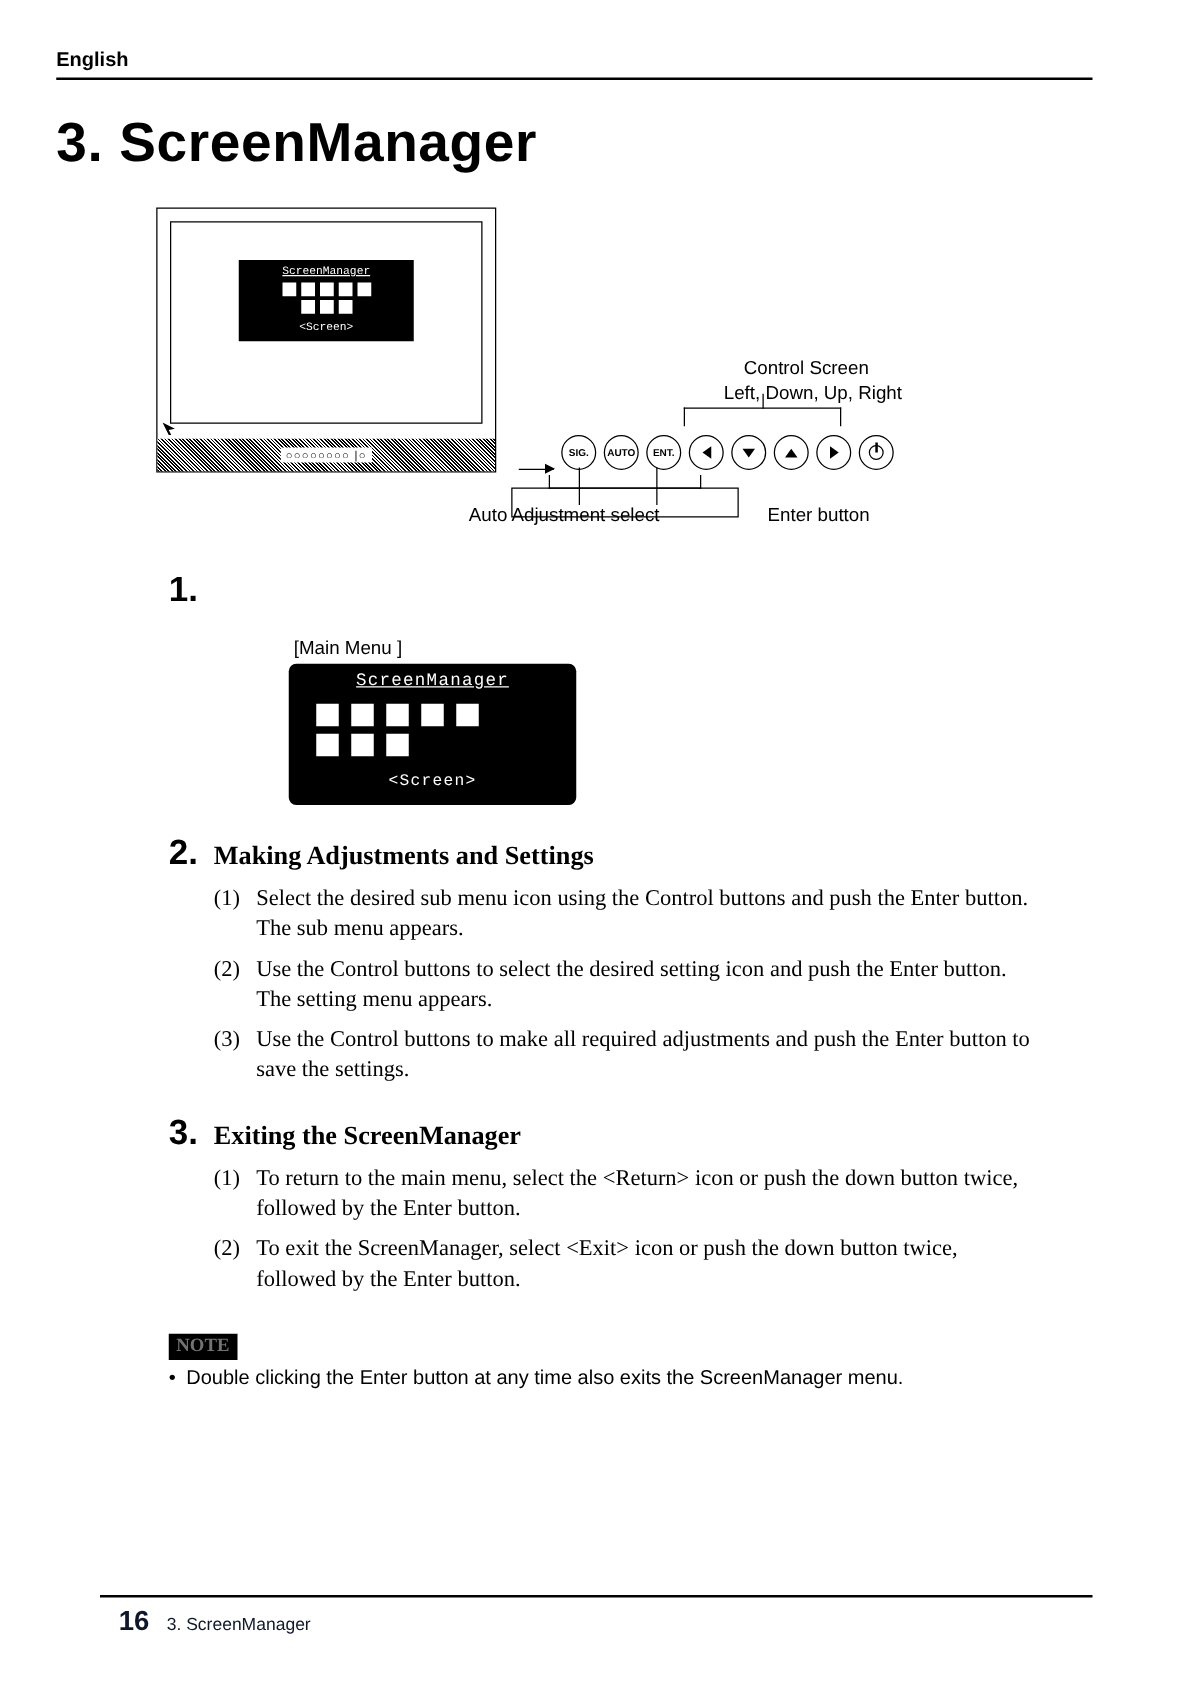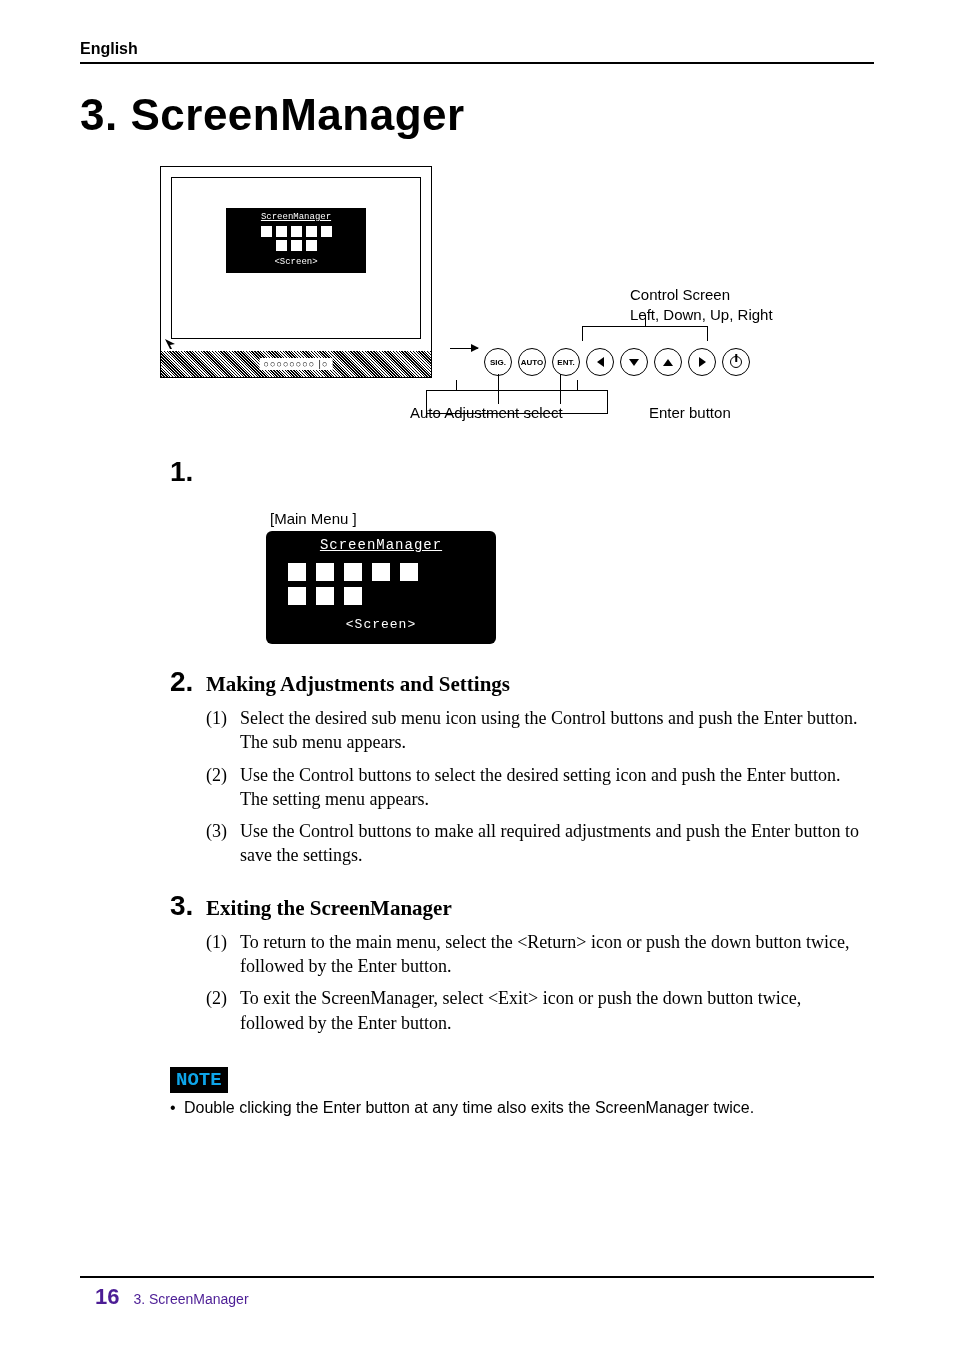--- a/index.html
+++ b/index.html
@@ -7,21 +7,21 @@
     padding: 0;
     background: #fff;
     color: #000;
     font-family: "Times New Roman", Times, serif;
   }
   .page {
     width: 954px;
     height: 1348px;
     position: relative;
     box-sizing: border-box;
-    padding: 40px 80px 30px 80px;
+    padding: 40px 80px 30px 45px;
   }
   .lang-header {
     font-family: Helvetica, Arial, sans-serif;
     font-weight: bold;
     font-size: 16px;
     margin-bottom: 4px;
   }
   .hrule {
     height: 2px;
     background: #000;
@@ -90,26 +90,26 @@
     max-width: 660px;
   }
   ol.sublist li {
     display: flex;
     margin-bottom: 8px;
   }
   ol.sublist li .marker {
     flex: 0 0 34px;
   }
   .note-label {
-    font-family: Liberation Mono, monospace;
+    font-family: Liberation Serif, serif;
     display: inline-block;
     background: #000;
-    color: #0ea5e9;
-    font-weight: bold;
-    font-size: 19px;
+    color: #737373;
+    font-weight: bold;
+    font-size: 15px;
     padding: 2px 6px;
     margin-top: 10px;
   }
   .note-line {
     font-family: Helvetica, Arial, sans-serif;
     font-size: 16px;
     margin-top: 6px;
     padding-left: 14px;
     position: relative;
   }
@@ -117,21 +117,21 @@
     content: "•";
     position: absolute;
     left: 0;
   }
   .footer {
     position: absolute;
     bottom: 38px;
     left: 95px;
     font-family: Helvetica, Arial, sans-serif;
     font-size: 14px;
-    color: #4c1d95;
+    color: #0f172a;
   }
   .footer .pnum {
     font-weight: bold;
     font-size: 22px;
     margin-right: 10px;
   }
   .footer-rule {
     position: absolute;
     left: 80px;
     right: 80px;
@@ -216,25 +216,25 @@
   }
   .osd .title { text-decoration: underline; padding-bottom:1px; display:inline-block;}
   .fig-labels {
     position:absolute;
     left:290px;
     top:0;
     font-family: Helvetica, Arial, sans-serif;
     font-size: 15px;
   }
   .ctrl-btns-label { position:absolute; left:180px; top:120px; white-space:nowrap;}
-  .ctrl-btns-sub { position:absolute; left:180px; top:140px; white-space:nowrap;}
+  .ctrl-btns-sub { position:absolute; left:164px; top:140px; white-space:nowrap;}
   .panel-btns {
     position:absolute;
     left:290px; top:182px;
-    display:flex; align-items:flex-start; gap:6px;
+    display:flex; align-items:flex-end; gap:6px;
   }
   .arrowshaft { width:28px; height:1px; background:#000; position:relative;}
   .arrowshaft::after {
     content:""; position:absolute; right:-1px; top:-4px;
     border-left:8px solid #000; border-top:4px solid transparent; border-bottom:4px solid transparent;
   }
   .circ-btn {
     width:26px; height:26px; border:1.5px solid #000; border-radius:50%;
     display:flex; align-items:center; justify-content:center;
     font-family: Helvetica, Arial, sans-serif;
@@ -410,21 +410,21 @@
         </li>
       <li>
           <span class="marker">(2)</span>
           <span>To exit the ScreenManager, select &lt;Exit&gt; icon or push the down button twice, followed by the Enter button.</span>
         </li>
     </ol>
   </div>
 
   <div style="margin-left:90px;">
     <span class="note-label">NOTE</span>
-    <div class="note-line">Double clicking the Enter button at any time also exits the ScreenManager twice.</div>
+    <div class="note-line">Double clicking the Enter button at any time also exits the ScreenManager menu.</div>
   </div>
 
   <div class="footer-rule"></div>
   <div class="footer">
     <span class="pnum">16</span>
     <span>3. ScreenManager</span>
   </div>
 </div>
 
 </body></html>

